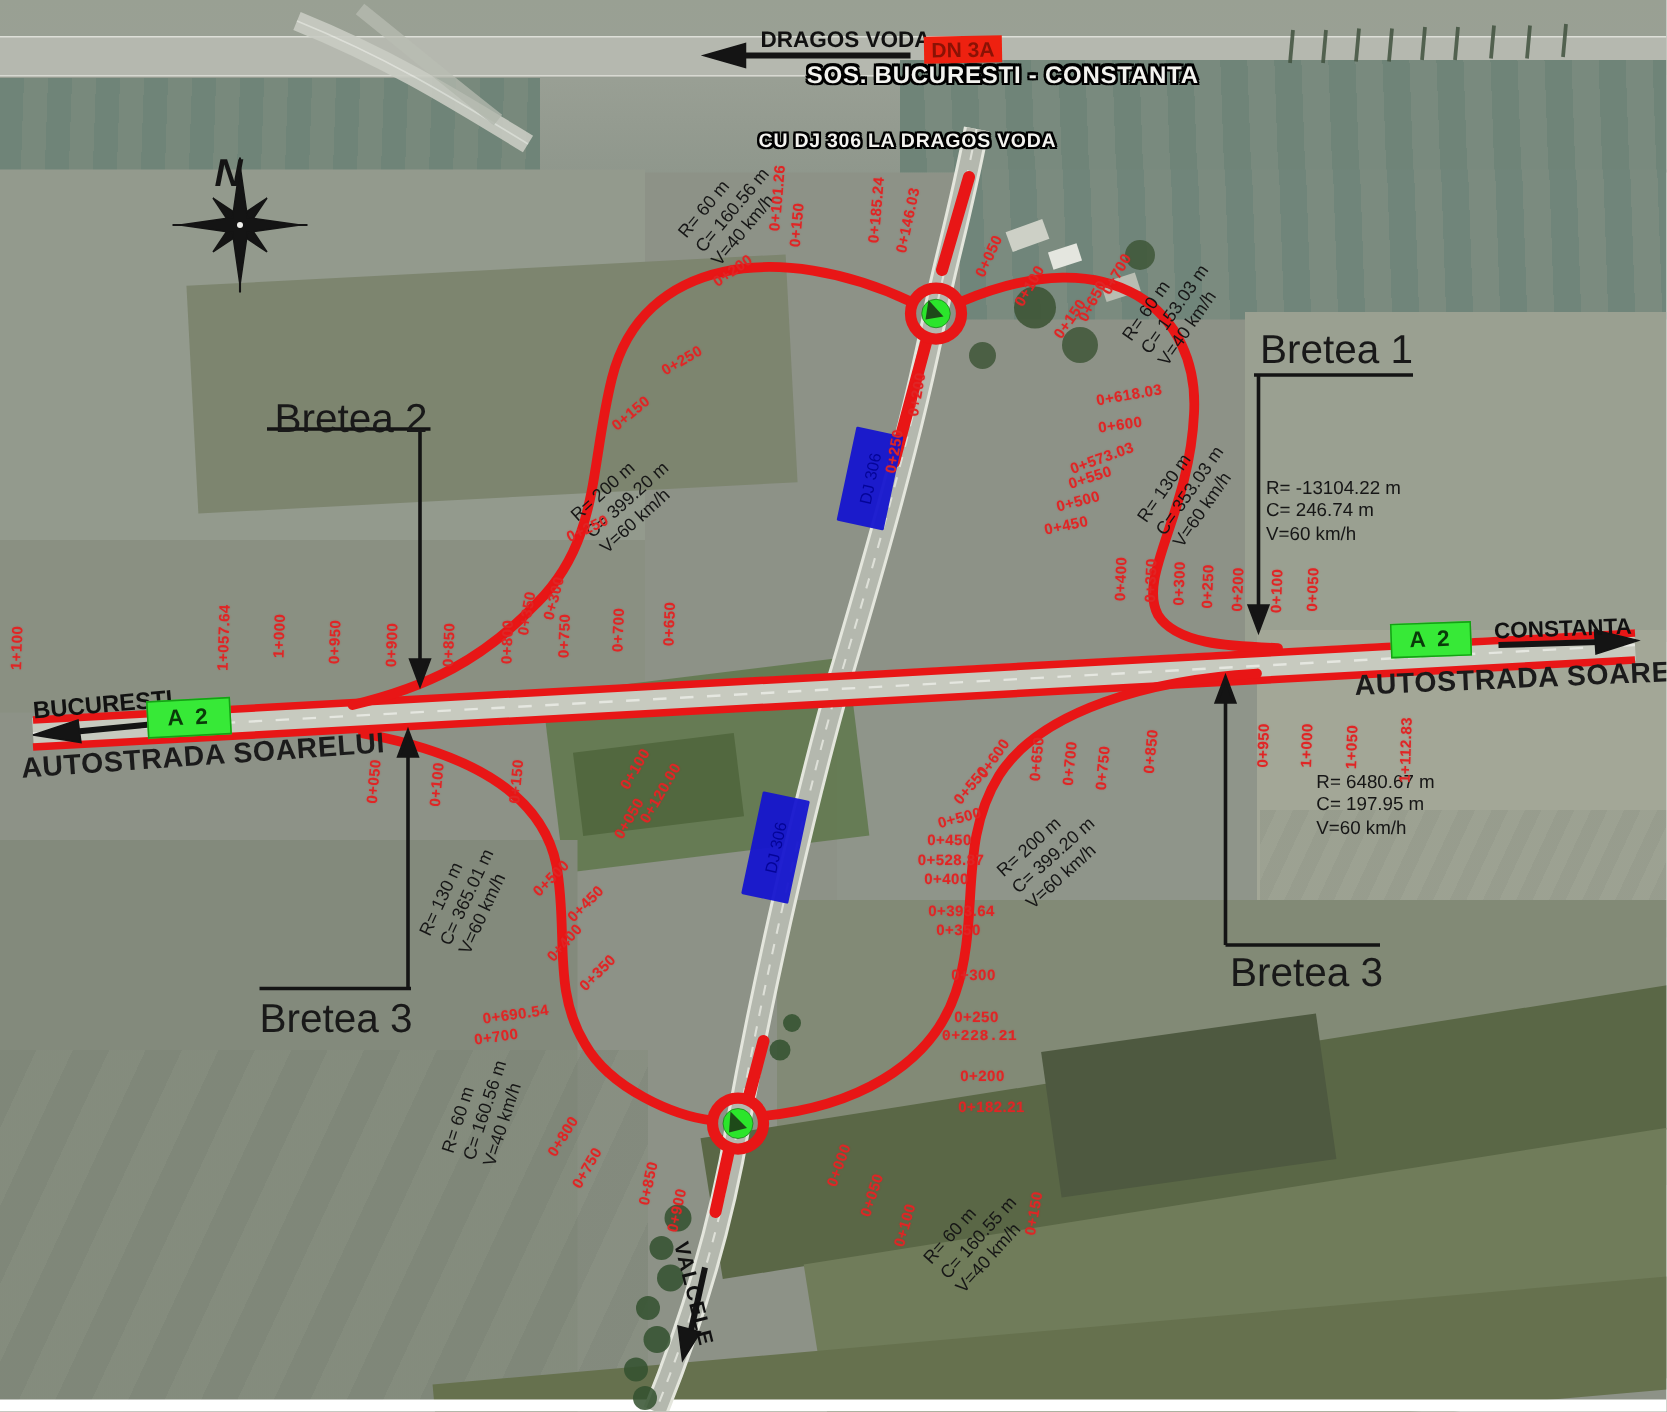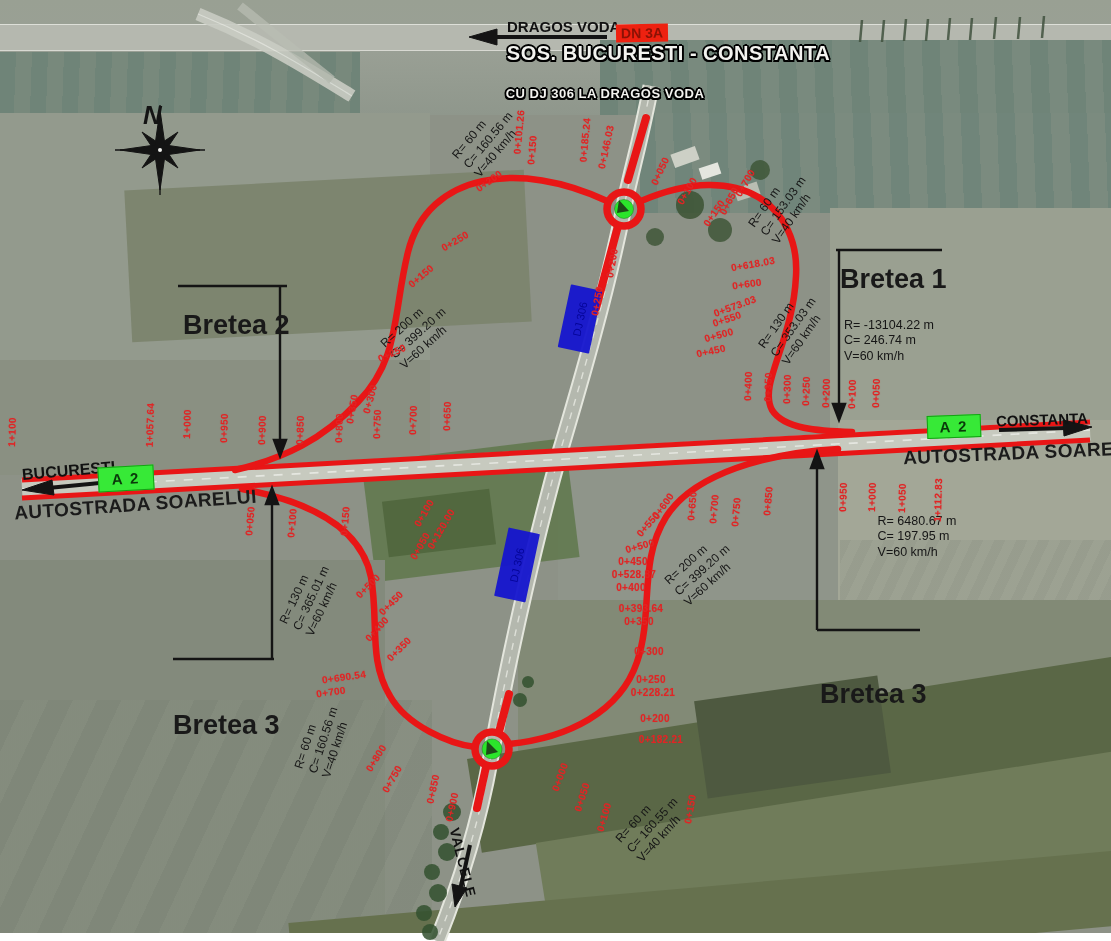--- a/index.html
+++ b/index.html
@@ -39,38 +39,38 @@
   .chainage{position:absolute;color:#e02525;font-size:10px;font-weight:bold;
             white-space:nowrap;text-shadow:0 0 1px rgba(224,37,37,.4);letter-spacing:.3px;}
   .curve-note{position:absolute;color:#161616;font-size:12px;font-weight:500;
               line-height:1.22;white-space:nowrap;}
   .curve-note.plain{font-size:12.5px;}
 
   .map-label{position:absolute;white-space:nowrap;}
   .t-outline{color:#f3f3ef;font-weight:bold;letter-spacing:.5px;
     text-shadow:-1.5px -1.5px 0 #000,1.5px -1.5px 0 #000,-1.5px 1.5px 0 #000,1.5px 1.5px 0 #000,
                  0 -1.6px 0 #000,0 1.6px 0 #000,-1.6px 0 0 #000,1.6px 0 0 #000;}
-  #title1{left:652px;top:42px;font-size:20px;transform:translateX(-50%);padding-left:33px;}
+  #title1{left:652px;top:42px;font-size:16px;transform:translateX(-50%);padding-left:33px;}
   #title2{left:629px;top:62px;font-size:20px;transform:translateX(-50%);}
   #title3{left:605px;top:86px;font-size:13px;transform:translateX(-50%);}
 
   #dragos{left:507px;top:18px;font-size:15px;font-weight:bold;color:#111;}
   .badge-dn{position:absolute;left:616px;top:24px;width:52px;height:18px;background:#ee2110;
             color:#8a1205;font-size:14px;font-weight:bold;text-align:center;line-height:18px;
             transform:rotate(-1deg);}
   #bucuresti{left:22px;top:462px;font-size:16px;font-weight:bold;color:#111;transform:rotate(-5deg);}
   #constanta{left:996px;top:411px;font-size:15px;font-weight:bold;color:#111;transform:rotate(-2deg);}
   .hwy-name{font-size:19px;font-weight:600;color:#1b1b1b;letter-spacing:.4px;}
   #soarelui-w{left:14px;top:494px;transform:rotate(-4deg);}
   #soarelui-e{left:903px;top:442px;transform:rotate(-2.5deg);}
   .badge-a2{position:absolute;background:#37e937;border:1px solid #15a015;color:#0a3a0a;
             font-weight:bold;font-size:15px;letter-spacing:2px;text-align:center;}
   #a2-w{left:98px;top:466px;width:56px;height:25px;line-height:23px;transform:rotate(-3deg);}
   #a2-e{left:927px;top:415px;width:54px;height:23px;line-height:21px;transform:rotate(-2deg);}
-  .bretea{font-size:27px;font-weight:700;color:#191919;margin-top:46px;}
+  .bretea{font-size:27px;font-weight:400;color:#191919;}
   #bretea1{left:840px;top:218px;}
   #bretea2{left:183px;top:264px;}
   #bretea3{left:173px;top:664px;}
   #bretea4{left:820px;top:633px;}
   #valcele{left:462px;top:826px;font-size:14px;font-weight:bold;color:#111;
            transform:rotate(76deg);transform-origin:left top;letter-spacing:1px;}
   #north-label{left:143px;top:100px;font-size:26px;font-weight:bold;font-style:italic;color:#141414;}
 </style>
 </head>
 <body>
@@ -360,21 +360,21 @@
         <span class="chainage" style="left: 663px; top: 506px; transform: translate(-50%, -50%) rotate(-55deg);">0+600</span>
         <span class="chainage" style="left: 648px; top: 524px; transform: translate(-50%, -50%) rotate(-50deg);">0+550</span>
         <span class="chainage" style="left: 640px; top: 546px; transform: translate(-50%, -50%) rotate(-15deg);">0+500</span>
         <span class="chainage" style="left: 633px; top: 561px; transform: translate(-50%, -50%) rotate(0deg);">0+450</span>
         <span class="chainage" style="left: 634px; top: 574px; transform: translate(-50%, -50%) rotate(0deg);">0+528.87</span>
         <span class="chainage" style="left: 631px; top: 587px; transform: translate(-50%, -50%) rotate(0deg);">0+400</span>
         <span class="chainage" style="left: 641px; top: 608px; transform: translate(-50%, -50%) rotate(0deg);">0+393.64</span>
         <span class="chainage" style="left: 639px; top: 621px; transform: translate(-50%, -50%) rotate(0deg);">0+350</span>
         <span class="chainage" style="left: 649px; top: 651px; transform: translate(-50%, -50%) rotate(0deg);">0+300</span>
         <span class="chainage" style="left: 651px; top: 679px; transform: translate(-50%, -50%) rotate(0deg);">0+250</span>
-        <span class="chainage" style="left: 653px; top: 692px; transform: translate(-50%, -50%) rotate(0deg);">0+228.21</span>
+        <span class="chainage" style="left: 653px; top: 692px; transform: translate(-50%, -50%) rotate(0deg); font-family: Liberation Mono, monospace;">0+228.21</span>
         <span class="chainage" style="left: 655px; top: 718px; transform: translate(-50%, -50%) rotate(0deg);">0+200</span>
         <span class="chainage" style="left: 661px; top: 739px; transform: translate(-50%, -50%) rotate(0deg);">0+182.21</span>
         <span class="chainage" style="left: 692px; top: 506px; transform: translate(-50%, -50%) rotate(-85deg);">0+650</span>
         <span class="chainage" style="left: 714px; top: 509px; transform: translate(-50%, -50%) rotate(-85deg);">0+700</span>
         <span class="chainage" style="left: 736px; top: 512px; transform: translate(-50%, -50%) rotate(-85deg);">0+750</span>
         <span class="chainage" style="left: 768px; top: 501px; transform: translate(-50%, -50%) rotate(-85deg);">0+850</span>
       </div>
   </div>
 </div>
 

